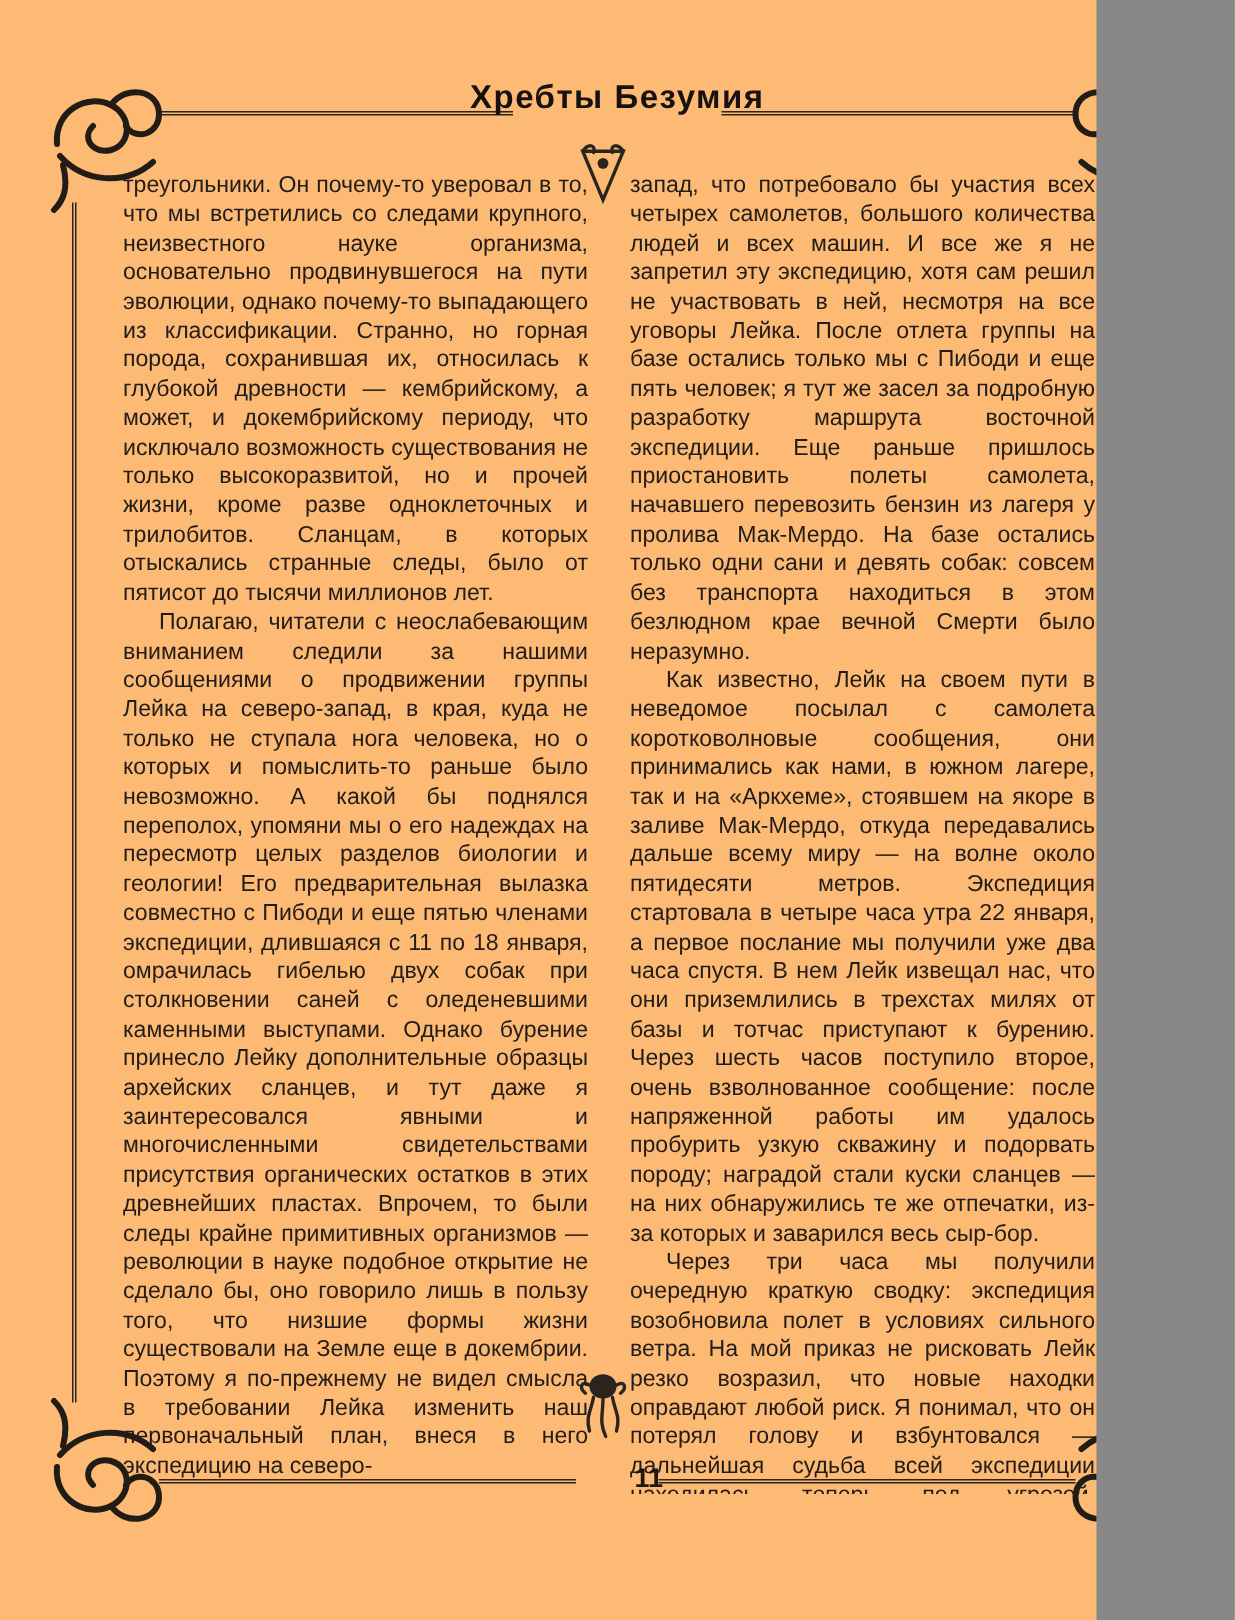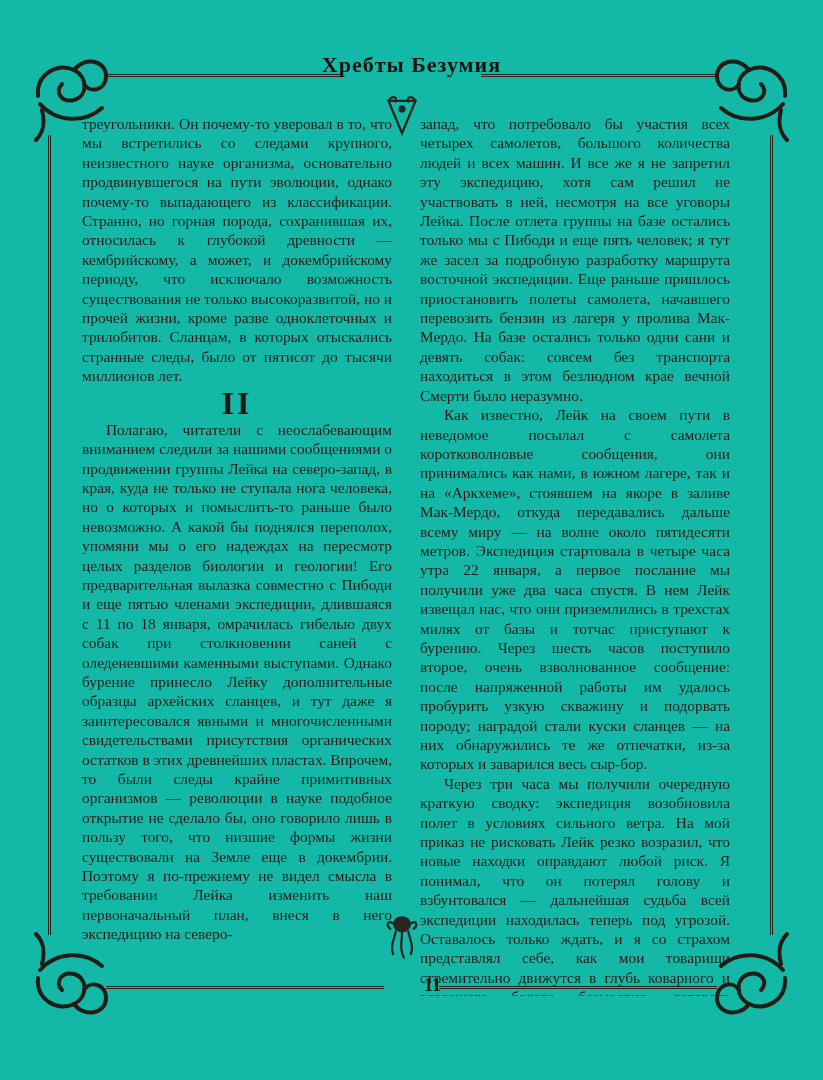--- a/index.html
+++ b/index.html
@@ -1,21 +1,21 @@
 <!DOCTYPE html>
 <html lang="ru"><head>
 <meta charset="utf-8">
 <style>
   html,body{margin:0;padding:0;background:#888;}
   .page{
     position:relative;
-    width:823px;height:1080px;
-    background:#14b8a6;
+    width:731px;height:1080px;
+    background:#fdba74;
     overflow:hidden;
-    font-family:Liberation Serif, serif;
+    font-family:Liberation Sans, sans-serif;
     color:#221d1a;
   }
   
   .hline{position:absolute;border-top:3px double #2a241f;height:0;}
   .vline{position:absolute;border-left:3px double #2a241f;width:0;}
   
   .corner{position:absolute;width:80px;height:90px;}
   .corner svg{width:100%;height:100%;display:block;}
   .tl{left:32px;top:52px;}
   .tr{left:711px;top:52px;transform:scaleX(-1);}
@@ -114,21 +114,20 @@
         <path d="M5,8 L35,8 L20,44 Z"></path>
         <path d="M5,8 C9,2 15,3 13,9"></path>
         <path d="M35,8 C31,2 25,3 27,9"></path>
       </g>
       <circle cx="20" cy="17" r="4" fill="#2a241f"></circle>
     </svg>
   </div>
 
   <div class="column col-left">
     <p>треугольники. Он почему-то уверовал в то, что мы встретились со следами крупного, неизвестного науке организма, основательно продвинувшегося на пути эволюции, однако почему-то выпадающего из классификации. Странно, но горная порода, сохранившая их, относилась к глубокой древности — кембрийскому, а может, и докембрийскому периоду, что исключало возможность существования не только высокоразвитой, но и прочей жизни, кроме разве одноклеточных и трилобитов. Сланцам, в которых отыскались странные следы, было от пятисот до тысячи миллионов лет.</p>
-    <p class="section-heading">II</p>
     <p class="indent">Полагаю, читатели с неослабевающим вниманием следили за нашими сообщениями о продвижении группы Лейка на северо-запад, в края, куда не только не ступала нога человека, но о которых и помыслить-то раньше было невозможно. А какой бы поднялся переполох, упомяни мы о его надеждах на пересмотр целых разделов биологии и геологии! Его предварительная вылазка совместно с Пибоди и еще пятью членами экспедиции, длившаяся с 11 по 18 января, омрачилась гибелью двух собак при столкновении саней с оледеневшими каменными выступами. Однако бурение принесло Лейку дополнительные образцы архейских сланцев, и тут даже я заинтересовался явными и многочисленными свидетельствами присутствия органических остатков в этих древнейших пластах. Впрочем, то были следы крайне примитивных организмов — революции в науке подобное открытие не сделало бы, оно говорило лишь в пользу того, что низшие формы жизни существовали на Земле еще в докембрии. Поэтому я по-прежнему не видел смысла в требовании Лейка изменить наш первоначальный план, внеся в него экспедицию на северо-</p>
   </div>
 
   <div class="column col-right">
     <p>запад, что потребовало бы участия всех четырех самолетов, большого количества людей и всех машин. И все же я не запретил эту экспедицию, хотя сам решил не участвовать в ней, несмотря на все уговоры Лейка. После отлета группы на базе остались только мы с Пибоди и еще пять человек; я тут же засел за подробную разработку маршрута восточной экспедиции. Еще раньше пришлось приостановить полеты самолета, начавшего перевозить бензин из лагеря у пролива Мак-Мердо. На базе остались только одни сани и девять собак: совсем без транспорта находиться в этом безлюдном крае вечной Смерти было неразумно.</p>
     <p class="indent">Как известно, Лейк на своем пути в неведомое посылал с самолета коротковолновые сообщения, они принимались как нами, в южном лагере, так и на «Аркхеме», стоявшем на якоре в заливе Мак-Мердо, откуда передавались дальше всему миру — на волне около пятидесяти метров. Экспедиция стартовала в четыре часа утра 22 января, а первое послание мы получили уже два часа спустя. В нем Лейк извещал нас, что они приземлились в трехстах милях от базы и тотчас приступают к бурению. Через шесть часов поступило второе, очень взволнованное сообщение: после напряженной работы им удалось пробурить узкую скважину и подорвать породу; наградой стали куски сланцев — на них обнаружились те же отпечатки, из-за которых и заварился весь сыр-бор.</p>
     <p class="indent">Через три часа мы получили очередную краткую сводку: экспедиция возобновила полет в условиях сильного ветра. На мой приказ не рисковать Лейк резко возразил, что новые находки оправдают любой риск. Я понимал, что он потерял голову и взбунтовался — дальнейшая судьба всей экспедиции находилась теперь под угрозой. Оставалось только ждать, и я со страхом представлял себе, как мои товарищи стремительно движутся в глубь коварного и зловещего белого безмолвия, готового обрушить на них свирепые ураганы, озада-</p>
   </div>
 
   <div class="footer-ornament">

